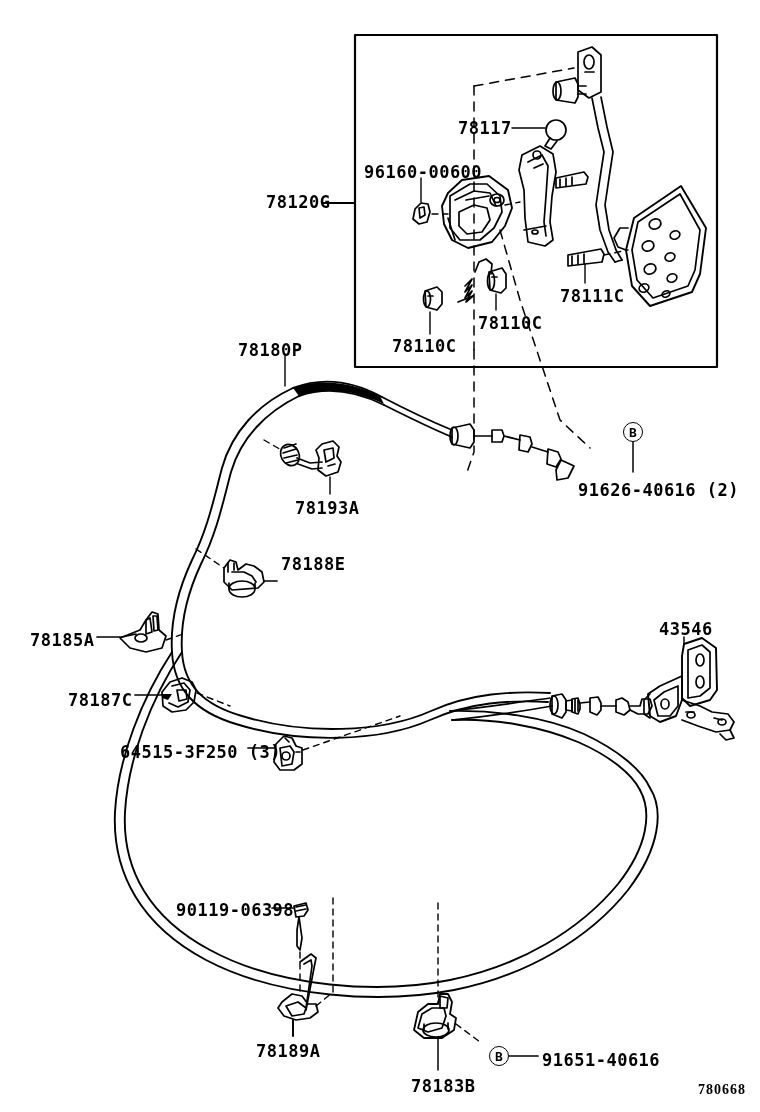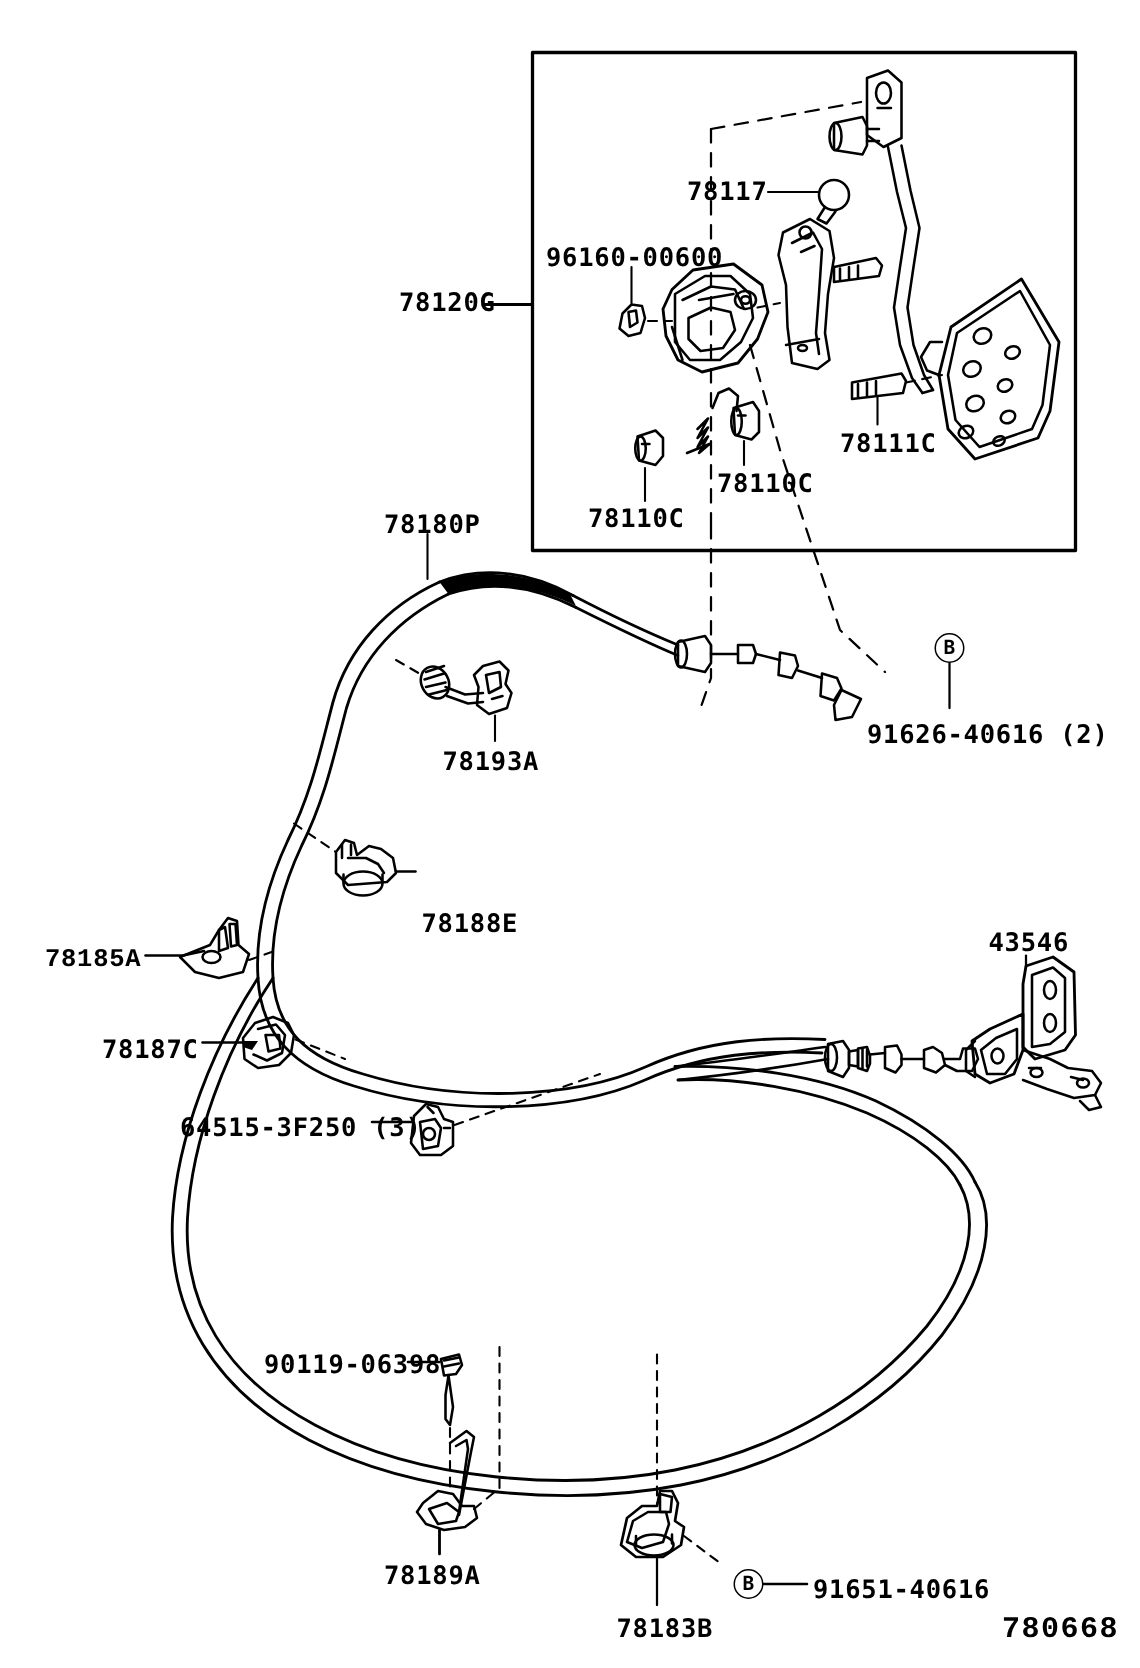--- a/index.html
+++ b/index.html
@@ -30,22 +30,22 @@
     font-weight: 700;
     letter-spacing: 0.5px;
     color: #000000;
     white-space: nowrap;
     line-height: 1;
   }
   .diagno {
     position: absolute;
     right: 14px;
     bottom: 14px;
-    font-family: Liberation Mono, monospace;
-    font-size: 20px;
+    font-family: Liberation Serif, serif;
+    font-size: 14px;
     font-weight: 700;
     letter-spacing: 1px;
     color: #000000;
   }
   .callout-b {
     position: absolute;
     width: 20px;
     height: 20px;
     border: 1.6px solid #000;
     border-radius: 50%;
@@ -345,26 +345,26 @@
 
     </g>
   </svg>
 
   <div class="lbl" style="left:458px; top:120px;">78117</div>
   <div class="lbl" style="left:364px; top:164px;">96160-00600</div>
   <div class="lbl" style="left:266px; top:194px;text-align:right;">78120G</div>
   <div class="lbl" style="left:560px; top:288px;text-align:right;">78111C</div>
   <div class="lbl" style="left:478px; top:315px;">78110C</div>
   <div class="lbl" style="left:392px; top:338px;">78110C</div>
-  <div class="lbl" style="left:256px; top:342px;">78180P</div>
+  <div class="lbl" style="left:238px; top:342px;">78180P</div>
   <div class="lbl" style="left:295px; top:500px;">78193A</div>
   <div class="lbl" style="left:578px; top:482px;text-align:right;">91626-40616 (2)</div>
-  <div class="lbl" style="left:281px; top:608px;">78188E</div>
+  <div class="lbl" style="left:281px; top:556px;">78188E</div>
   <div class="lbl" style="left:659px; top:621px;">43546</div>
-  <div class="lbl" style="left:30px;  top:632px;font-family:Liberation Mono, monospace;">78185A</div>
+  <div class="lbl" style="left:30px;  top:632px;">78185A</div>
   <div class="lbl" style="left:68px;  top:692px;">78187C</div>
   <div class="lbl" style="left:120px; top:744px;">64515-3F250 (3)</div>
   <div class="lbl" style="left:176px; top:902px;">90119-06398</div>
   <div class="lbl" style="left:256px; top:1043px;">78189A</div>
   <div class="lbl" style="left:542px; top:1052px;">91651-40616</div>
   <div class="lbl" style="left:411px; top:1078px;">78183B</div>
 
   <div class="callout-b" style="left:623px; top:422px;">B</div>
   <div class="callout-b" style="left:489px; top:1046px;">B</div>
 

